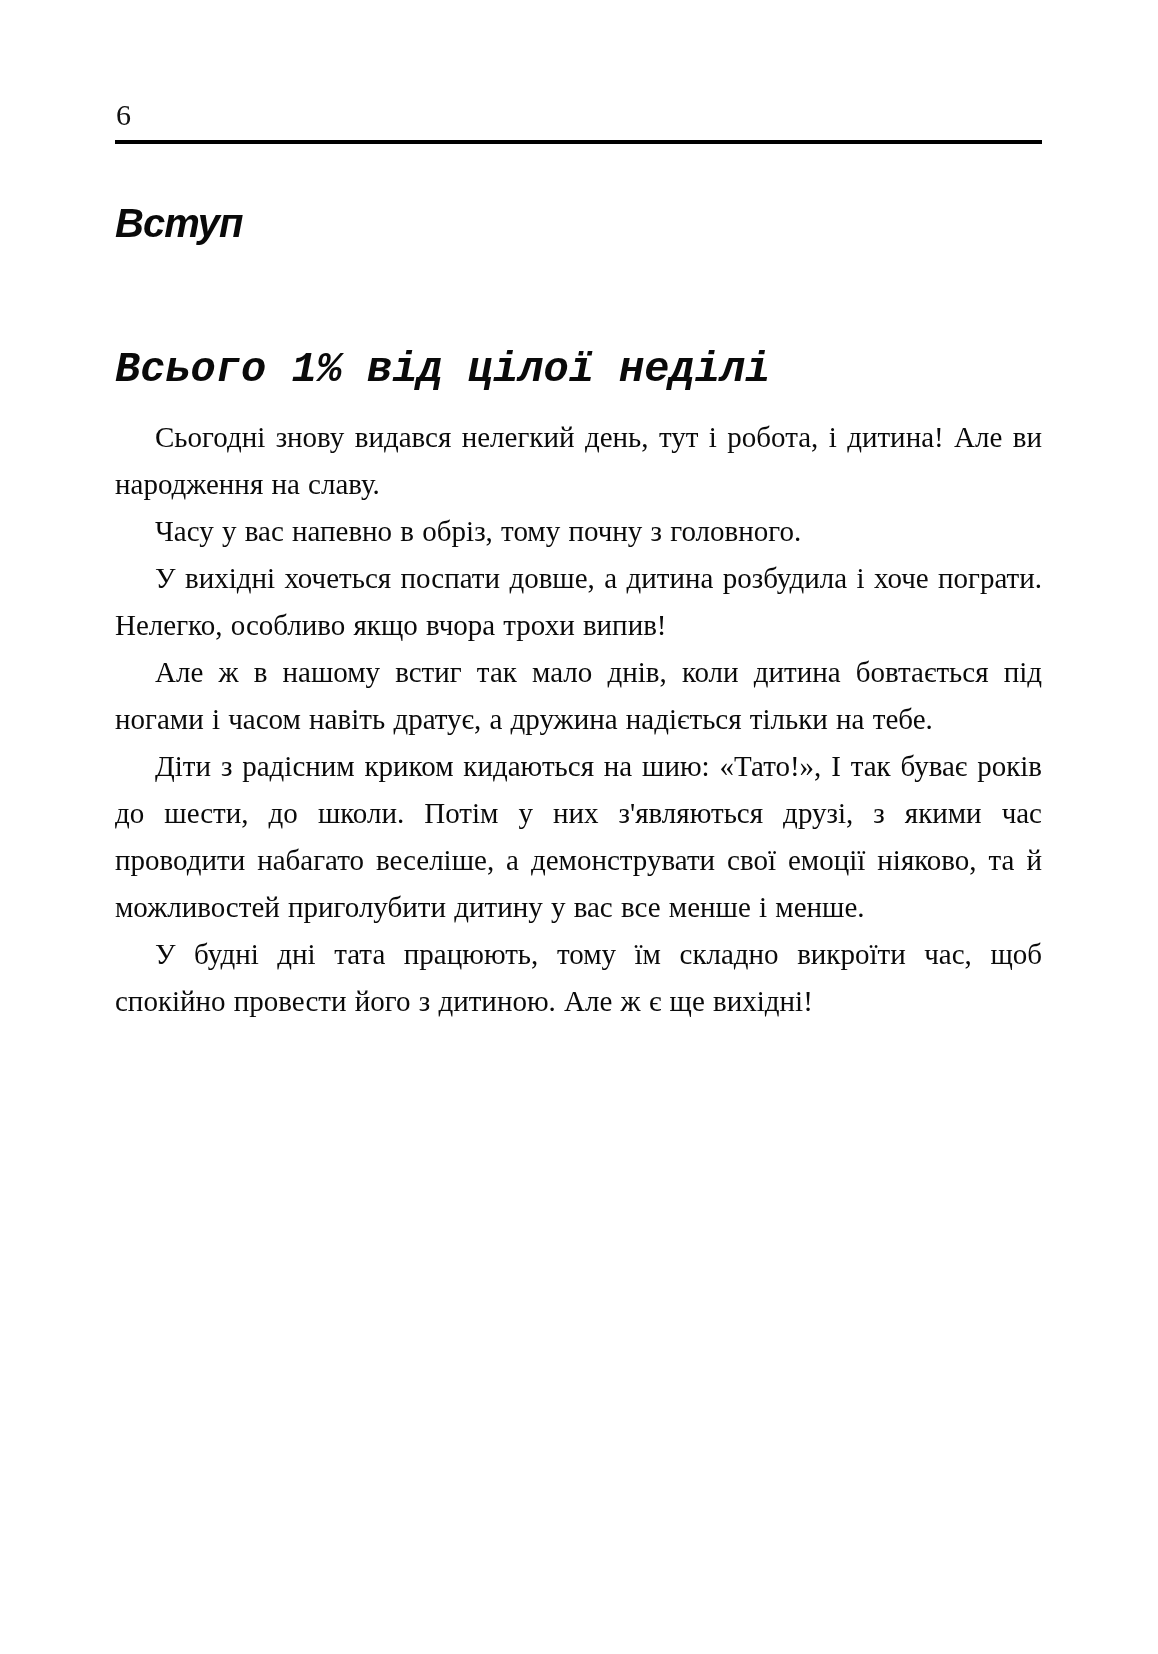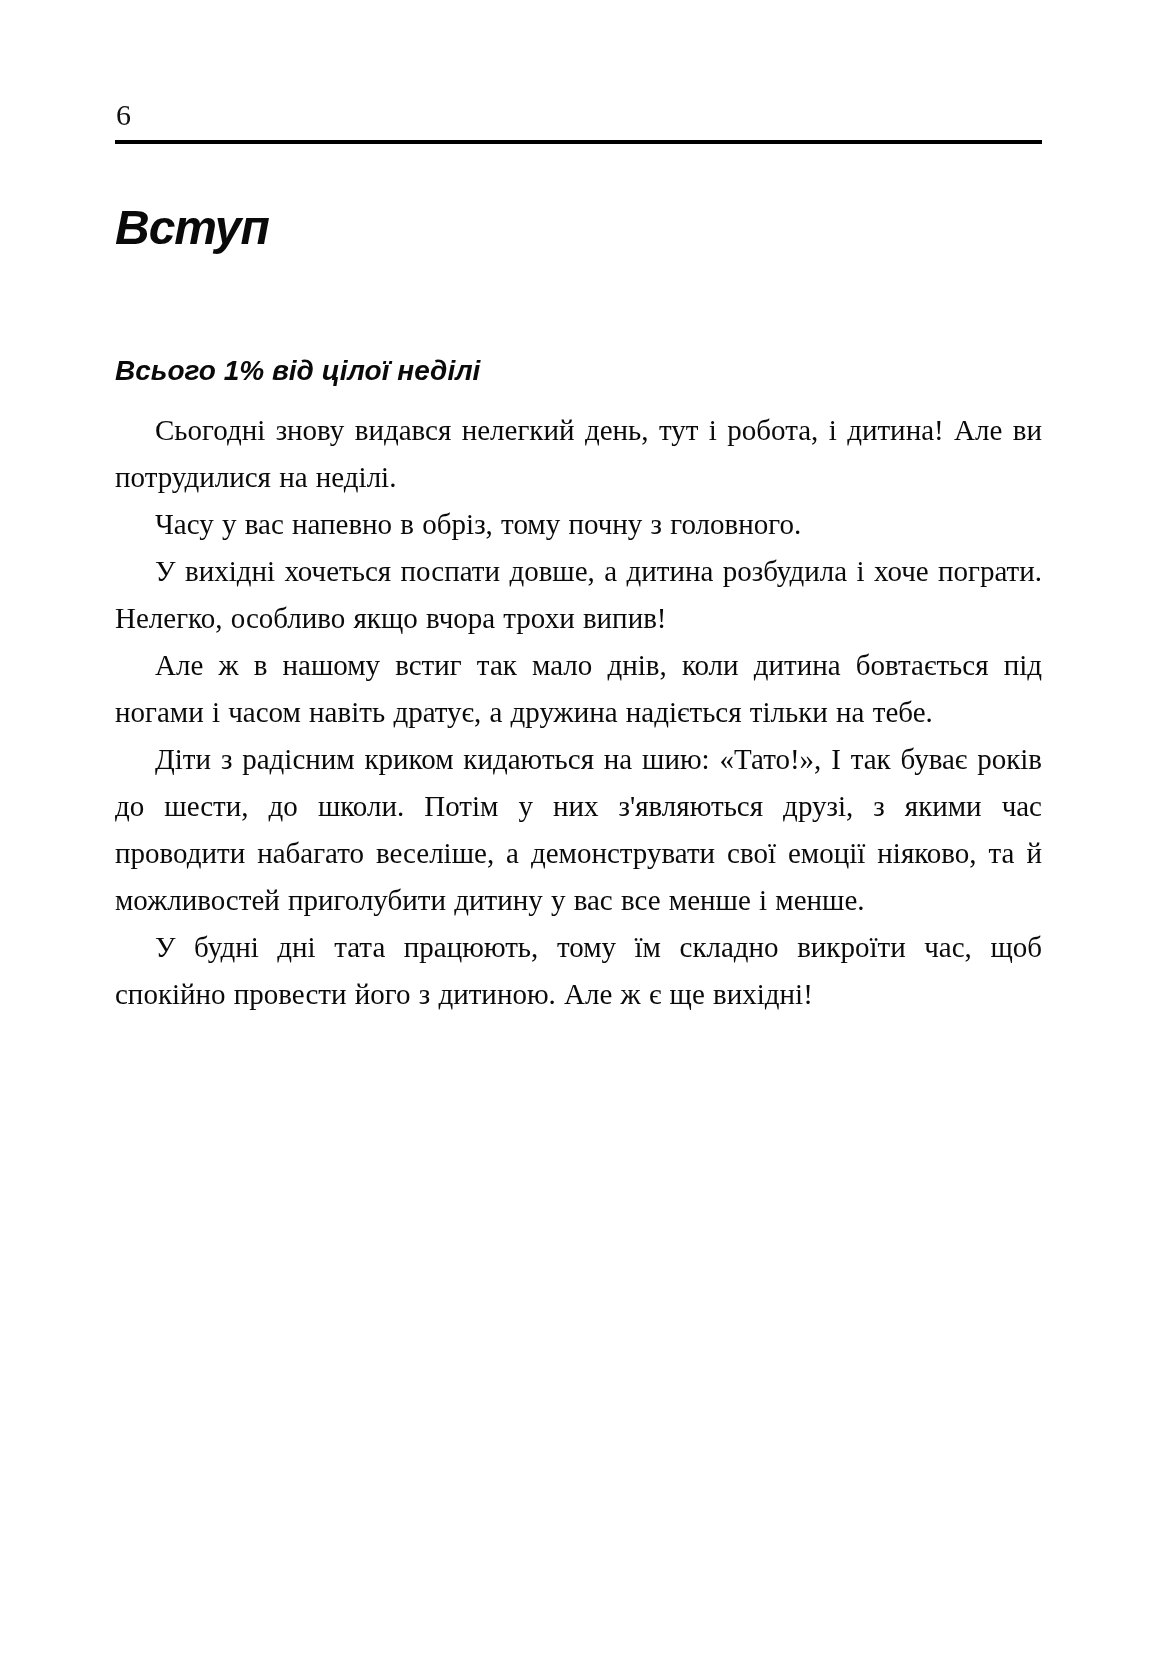--- a/index.html
+++ b/index.html
@@ -29,31 +29,31 @@
     border: none;
     height: 4px;
     background: #000000;
     margin: 0 0 0 0;
     width: 100%;
   }
   h1.chapter-title {
     font-family: "Liberation Sans", sans-serif;
     font-style: italic;
     font-weight: bold;
-    font-size: 48px;
+    font-size: 40px;
     line-height: 1.15;
     letter-spacing: -1px;
     margin: 56px 0 0 0;
     color: #0a0a0a;
   }
   h2.section-title {
-    font-family: Liberation Sans, sans-serif;
+    font-family: Liberation Mono, monospace;
     font-style: italic;
     font-weight: bold;
-    font-size: 28px;
+    font-size: 42px;
     line-height: 1.15;
     margin: 100px 0 0 0;
     color: #0a0a0a;
   }
   .body-text {
     margin-top: 20px;
   }
   .body-text p {
     font-family: "Liberation Serif", serif;
     font-size: 29px;
@@ -73,21 +73,21 @@
   <header>
     <div class="page-number">6</div>
     <hr class="header-rule">
   </header>
 
   <h1 class="chapter-title">Вступ</h1>
 
   <h2 class="section-title">Всього 1% від цілої неділі</h2>
 
   <div class="body-text">
-    <p>Сьогодні знову видався нелегкий день, тут і робота, і дитина! Але ви потрудилися на неділі.</p>
+    <p>Сьогодні знову видався нелегкий день, тут і робота, і дитина! Але ви народження на славу.</p>
     <p>Часу у вас напевно в обріз, тому почну з головного.</p>
     <p>У вихідні хочеться поспати довше, а дитина розбудила і хоче пограти. Нелегко, особливо якщо вчора трохи випив!</p>
     <p>Але ж в нашому встиг так мало днів, коли дитина бовтається під ногами і часом навіть дратує, а дружина надіється тільки на тебе.</p>
     <p>Діти з радісним криком кидаються на шию: «Тато!», І так буває років до шести, до школи. Потім у них з'являються друзі, з якими час проводити набагато веселіше, а демонструвати свої емоції ніяково, та й можливостей приголубити дитину у вас все менше і менше.</p>
     <p>У будні дні тата працюють, тому їм складно викроїти час, щоб спокійно провести його з дитиною. Але ж є ще вихідні!</p>
   </div>
 
 </div>
 
 </body></html>

